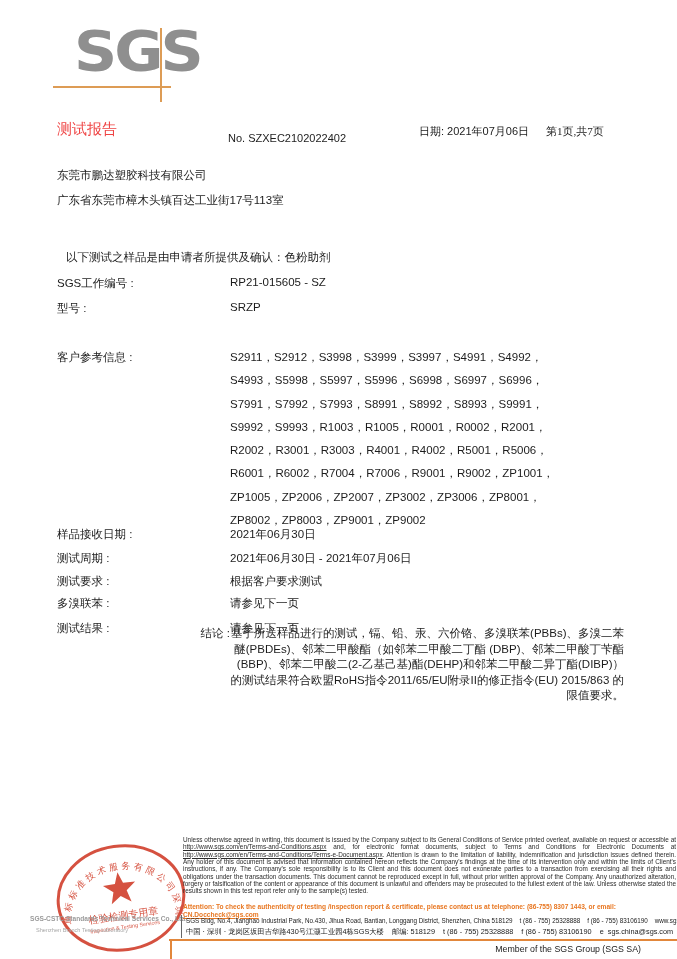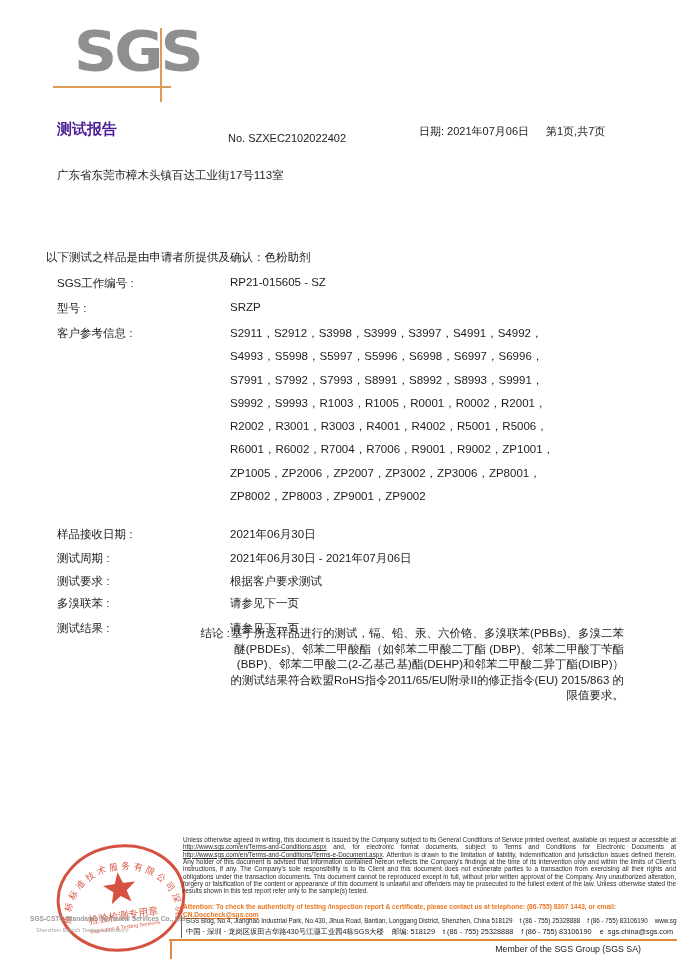--- a/index.html
+++ b/index.html
@@ -5,33 +5,33 @@
   html,body{margin:0;padding:0;background:#ffffff;}
   .page{position:relative;width:677px;height:959px;background:#ffffff;overflow:hidden;
         font-family:"Liberation Sans",sans-serif;color:#1c1c1c;}
   
   .logo-text{position:absolute;left:74px;top:18px;font-size:60px;font-weight:bold;
              color:#8f8f8f;letter-spacing:-3px;transform:scaleY(0.92);transform-origin:top left;
              font-family:"DejaVu Sans",sans-serif;}
   .logo-hline{position:absolute;left:53px;top:86px;width:118px;height:2px;background:#dd9c55;}
   .logo-vline{position:absolute;left:160px;top:28px;width:2px;height:74px;background:#dd9c55;}
   
-  .t-title{position:absolute;left:57px;top:120px;font-size:15px;font-weight:bold;color:#4c1d95;}
+  .t-title{position:absolute;left:57px;top:120px;font-size:15px;font-weight:normal;color:#ef4444;}
   .t-no{position:absolute;left:228px;top:124px;font-size:11px;margin-top:8px;}
   .t-date{position:absolute;left:419px;top:124px;font-size:11px;}
-  .t-page{position:absolute;left:546px;top:124px;font-size:11px;}
+  .t-page{position:absolute;left:546px;top:124px;font-size:11px;font-family:Liberation Serif, serif;}
   
   .applicant{position:absolute;left:57px;top:163px;font-size:11.5px;line-height:25px;}
-  .statement{position:absolute;left:46px;top:250px;font-size:11.5px;}
+  .statement{position:absolute;left:66px;top:250px;font-size:11.5px;}
   
   .frow{position:absolute;left:57px;width:575px;display:flex;font-size:11.5px;}
   .frow .lbl{width:173px;flex-shrink:0;}
   .frow .val{flex:1;}
   .lines div{line-height:23.3px;}
-  .frow.tall{line-height:23.3px;}
+  .frow.tall{line-height:23.3px;margin-top:24px;}
   .frow.para{line-height:15.6px;text-align:right;}
   .frow.para .val{max-width:394px;}
   
   .legal{position:absolute;left:183px;top:836px;width:493px;font-size:6.4px;line-height:7.35px;
          text-align:justify;color:#2b2b2b;}
   .legal .url{text-decoration:underline;}
   .attention{position:absolute;left:183px;top:903px;width:493px;font-size:6.6px;line-height:7.6px;
              font-weight:bold;color:#e87722;}
   .attention .email{text-decoration:underline;}
   .addr{position:absolute;left:181px;top:915px;width:496px;border-left:1px solid #666;padding-left:4px;color:#222;}
@@ -52,20 +52,21 @@
   <div class="logo-text">SGS</div>
   <div class="logo-hline"></div>
   <div class="logo-vline"></div>
 
   <span class="t-title">测试报告</span>
   <span class="t-no">No. SZXEC2102022402</span>
   <span class="t-date">日期: 2021年07月06日</span>
   <span class="t-page">第1页,共7页</span>
 
   <div class="applicant">
+    <div>东莞市鹏达塑胶科技有限公司</div>
     <div>广东省东莞市樟木头镇百达工业街17号113室</div>
   </div>
 
   <div class="statement">以下测试之样品是由申请者所提供及确认：色粉助剂</div>
 
   <div class="frow" style="top:276px">
     <span class="lbl">SGS工作编号 :</span>
     <span class="val">RP21-015605 - SZ</span>
   </div>
   <div class="frow" style="top:301px">

